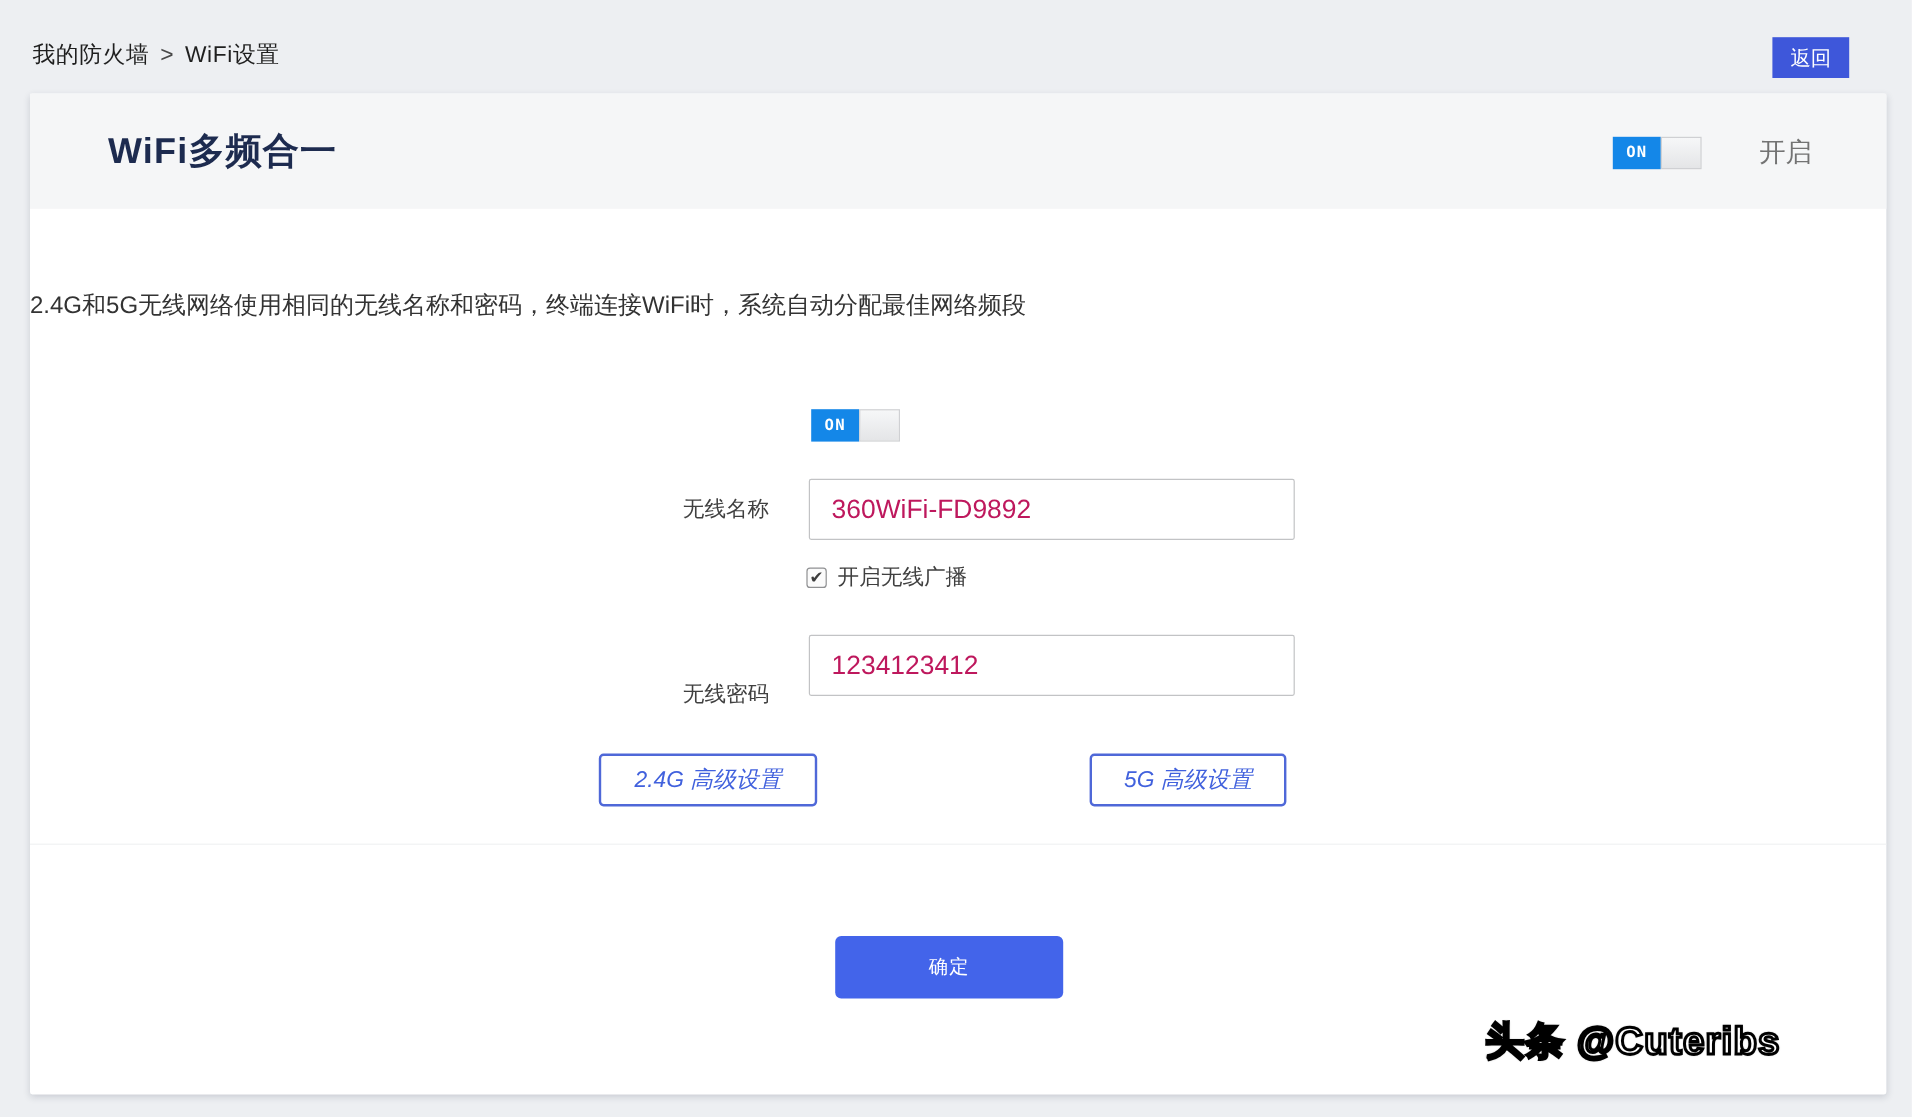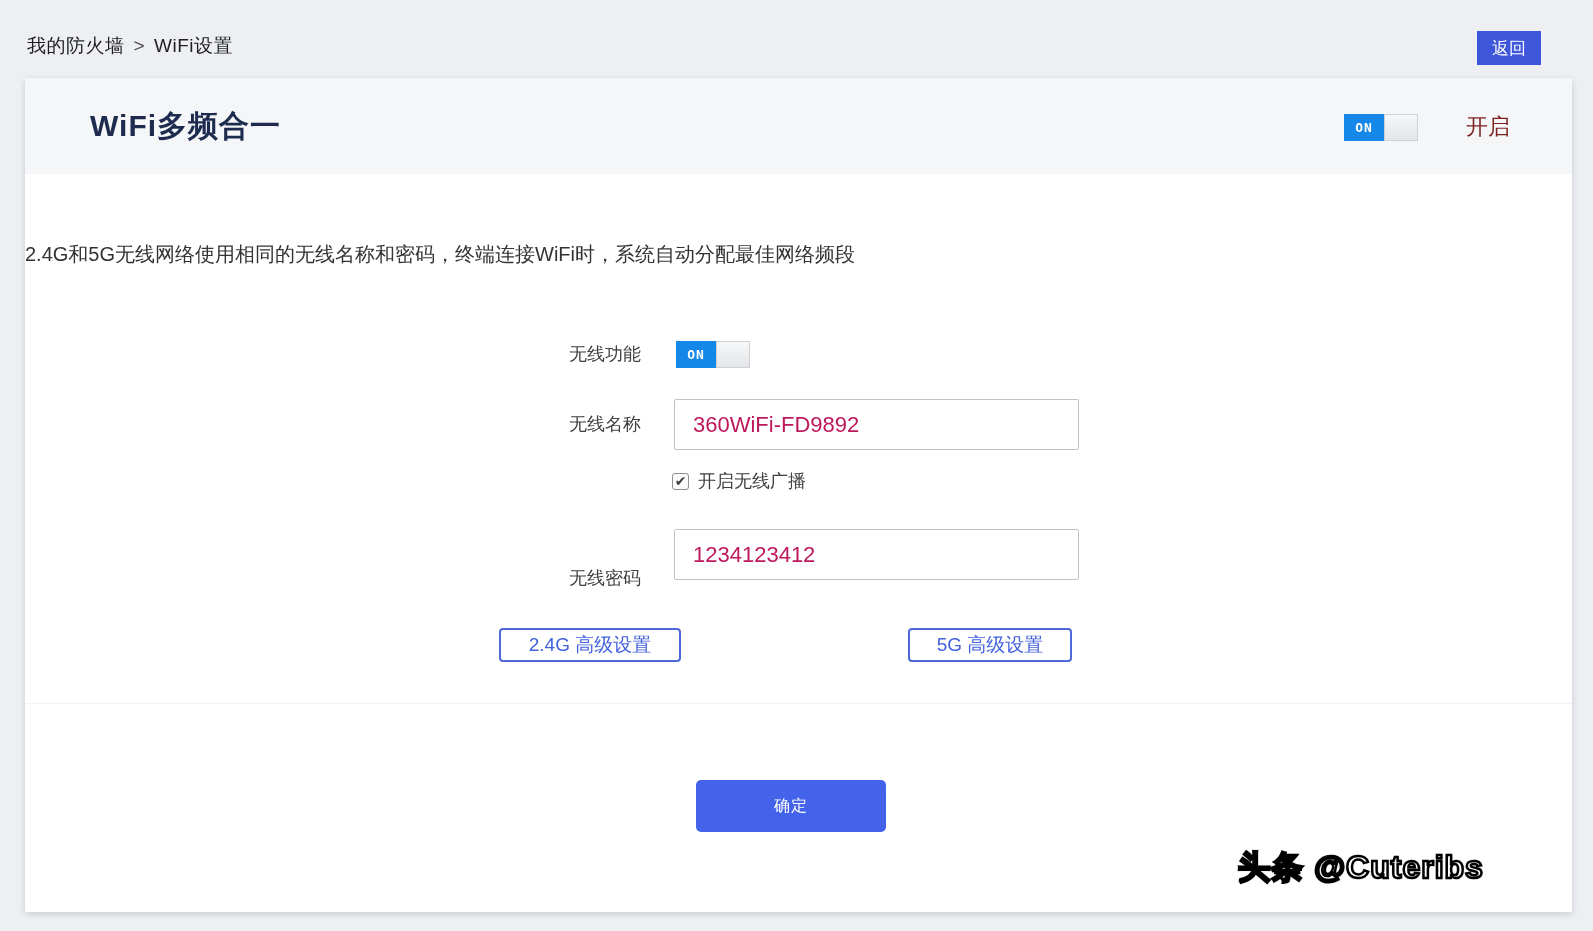--- a/index.html
+++ b/index.html
@@ -63,21 +63,21 @@
   .toggle .handle {
     width: 34px; height: 100%;
     background: linear-gradient(180deg, #f6f7f8, #e4e5e7);
     border: 1px solid #cfd0d3;
   }
   .header-toggle-wrap {
     position: absolute; right: 62px; top: 34px;
     display: flex; align-items: center;
   }
   .header-toggle-wrap .state-label {
-    margin-left: 36px; font-size: 22px; color: #7f1d1d;
+    margin-left: 36px; font-size: 22px; color: #737373;
   }
 
   
   .description {
     position: absolute; left: 0; top: 163px;
     width: 100%; text-align: left;
     font-size: 20px; color: #333;
   }
 
   
@@ -118,28 +118,29 @@
     background: #fbfbfb;
     display: inline-flex; align-items: center; justify-content: center;
     font-size: 14px; color: #3c3c3c;
     line-height: 1;
   }
   .checkbox-row .cb-label {
     margin-left: 9px; font-size: 18px; color: #404040;
   }
 
   .adv-btn {
-    position: absolute; top: 550px; height: 34px;
+    position: absolute; top: 550px; height: 44px;
     background: #fff;
     border: 2px solid #4f68d8;
     border-radius: 4px;
     color: #4161dd; font-size: 19px;
     cursor: pointer;
     font-family: inherit;
     padding: 0 24px;
+    font-style: italic;
   }
   .adv-24g { left: 474px; width: 182px; }
   .adv-5g  { left: 883px; width: 164px; }
 
   .divider {
     position: absolute; left: 0; top: 625px;
     width: 100%; height: 1px; background: #f1f2f3;
   }
 
   .confirm-btn {
@@ -181,21 +182,20 @@
       <div class="toggle">
         <span class="on-part">ON</span>
         <span class="handle"></span>
       </div>
       <span class="state-label">开启</span>
     </div>
   </div>
 
   <div class="description">2.4G和5G无线网络使用相同的无线名称和密码，终端连接WiFi时，系统自动分配最佳网络频段</div>
 
-  <div class="form-label lbl-func">无线功能</div>
   <div class="toggle form-toggle">
     <span class="on-part">ON</span>
     <span class="handle"></span>
   </div>
 
   <div class="form-label lbl-name">无线名称</div>
   <input class="text-input input-name" type="text" value="360WiFi-FD9892" style="">
 
   <div class="checkbox-row">
     <span class="checkbox-box">

